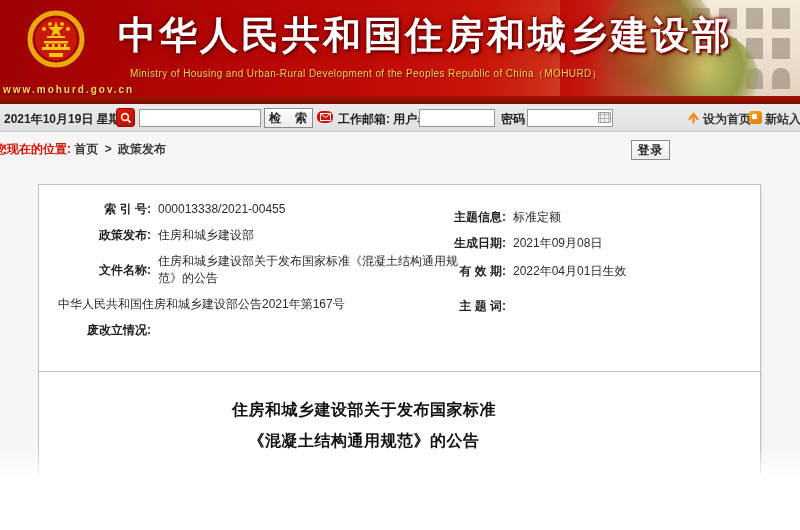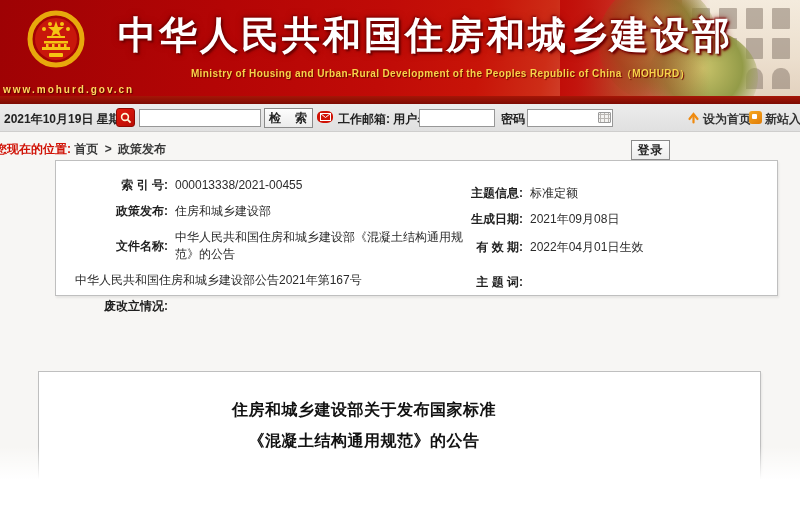--- a/index.html
+++ b/index.html
@@ -23,22 +23,22 @@
   .t2 { left:648px; top:30px; width:110px; height:95px;
     background:radial-gradient(circle at 50% 40%, #c9c36a 0%, #939b48 50%, rgba(120,130,60,0) 78%); }
   .t3 { left:575px; top:45px; width:90px; height:80px;
     background:radial-gradient(circle at 50% 50%, #a3a452 0%, rgba(120,130,60,0) 72%); opacity:.85; }
   .b-blend { position:absolute; left:560px; top:0; width:150px; height:104px;
     background:linear-gradient(90deg, rgba(192,11,7,.95) 0%, rgba(192,11,7,.45) 55%, rgba(192,11,7,0) 100%); }
   .emblem { position:absolute; left:27px; top:5px; }
   .b-title { position:absolute; left:118px; top:10px; width:600px;
     font-size:38px; font-weight:bold; color:#ffffff; letter-spacing:3px; white-space:nowrap;
     text-shadow:2px 2px 2px #6e0000, -1px -1px 2px #7a0000, 0 0 7px rgba(130,0,0,.8);text-align:right; }
-  .b-sub { position:absolute; left:130px; top:67px; width:560px; text-align:right;
-    font-size:10px; font-weight:bold; color:#f6d44a; letter-spacing:.4px;
+  .b-sub { position:absolute; left:130px; top:67px; width:560px; text-align:left;
+    font-size:10px; font-weight:normal; color:#f6d44a; letter-spacing:.4px;
     text-shadow:1px 1px 1px #6e0000; }
   .b-url { position:absolute; left:3px; top:84px; font-size:10px; font-weight:bold;
     color:#ffd95e; letter-spacing:2px; text-shadow:1px 1px 1px #5a0000; }
   .b-strip { position:absolute; left:0; bottom:0; width:800px; height:8px;
     background:linear-gradient(180deg,#a51607 0%,#8f1005 55%,#7c0a03 100%); }
 
   
   .toolbar { position:absolute; left:0; top:104px; width:800px; height:28px;
     background:linear-gradient(180deg,#ececec,#e0e0e0); border-bottom:1px solid #cfcecd;
     font-size:12px; color:#222; }
@@ -71,22 +71,22 @@
     background:#fff; border-radius:1px; }
   .tb-newlabel { left:765px; }
 
   
   .breadcrumb { position:absolute; left:-5px; top:141px; font-size:12px; font-weight:bold; white-space:nowrap; }
   .bc-prefix { color:#d01105; }
   .bc-home, .bc-cur { color:#3a3a3a; cursor:pointer; }
   .bc-sep { color:#3a3a3a; margin:0 3px; }
 
   
-  .meta-box { position:absolute; left:38px; top:160px; width:723px; height:136px;
-    background:#fff; border:1px solid #bfbfbf; box-shadow:1px 2px 2px rgba(0,0,0,.07);margin-left:17px; }
+  .meta-box { position:absolute; left:38px; top:184px; width:723px; height:190px;
+    background:#fff; border:1px solid #bfbfbf; box-shadow:1px 2px 2px rgba(0,0,0,.07); }
   .meta-col { position:absolute; top:16px; font-size:12px; color:#2b2b2b; }
   .meta-left { left:12px; width:420px; }
   .meta-right { left:405px; top:24px; width:300px; }
   .mrow { display:flex; align-items:flex-start; line-height:17px; margin-bottom:9px; }
   .mrow.center { align-items:center; }
   .mrow .lbl { width:100px; text-align:right; font-weight:bold; white-space:pre; flex:none; color:#1f1f1f; }
   .mrow .val { margin-left:7px; width:300px; }
   .meta-right .mrow .lbl { width:62px; }
   .meta-right .mrow .val { width:220px; }
   .meta-right .mrow:nth-child(2) { margin-bottom:11px; }
@@ -199,21 +199,21 @@
       <div class="mrow">
         <span class="lbl">索 引 号:</span>
         <span class="val">000013338/2021-00455</span>
       </div>
       <div class="mrow">
         <span class="lbl">政策发布:</span>
         <span class="val">住房和城乡建设部</span>
       </div>
       <div class="mrow center">
         <span class="lbl">文件名称:</span>
-        <span class="val">中华人民共和国住房和城乡建设部《混凝土结构通用规范》的公告</span>
+        <span class="val">住房和城乡建设部关于发布国家标准《混凝土结构通用规范》的公告</span>
       </div>
       <div class="mrow">
         <span class="val">中华人民共和国住房和城乡建设部公告2021年第167号</span>
       </div>
       <div class="mrow">
         <span class="lbl">废改立情况:</span>
         <span class="val"></span>
       </div>
     </div>
     <div class="meta-col meta-right">

